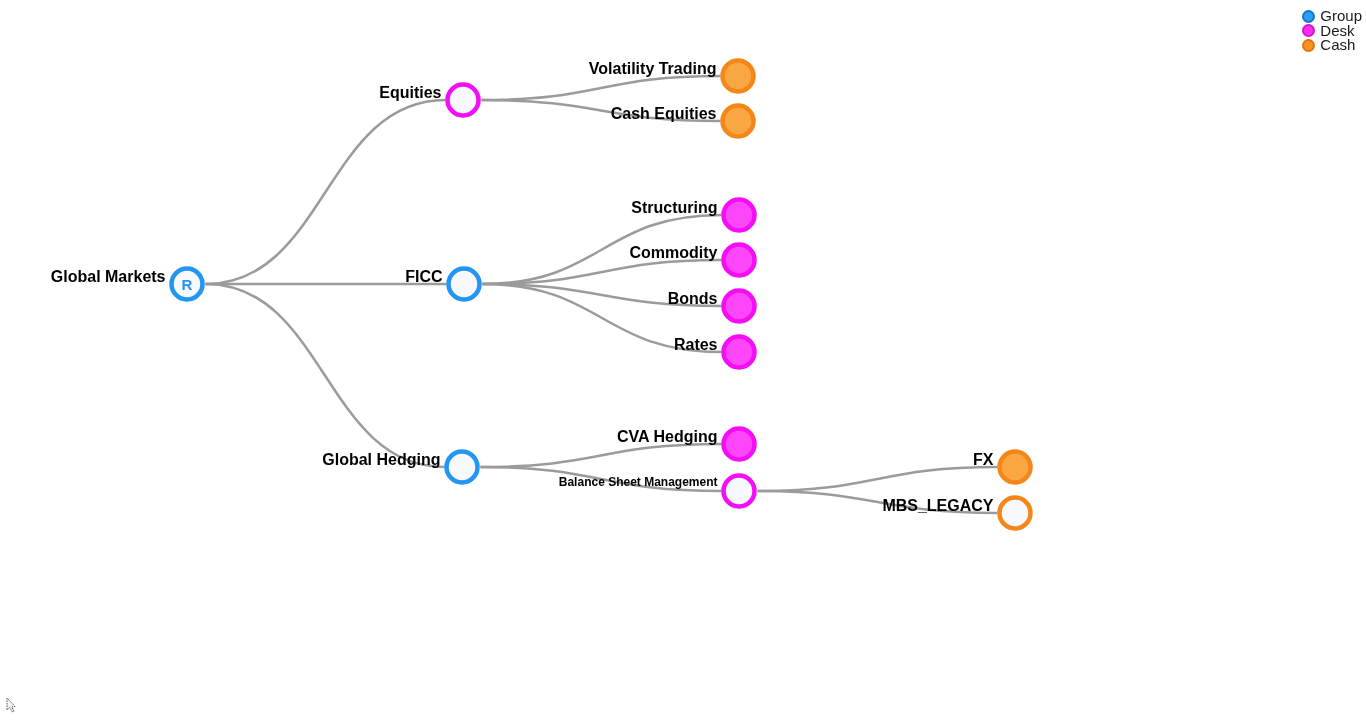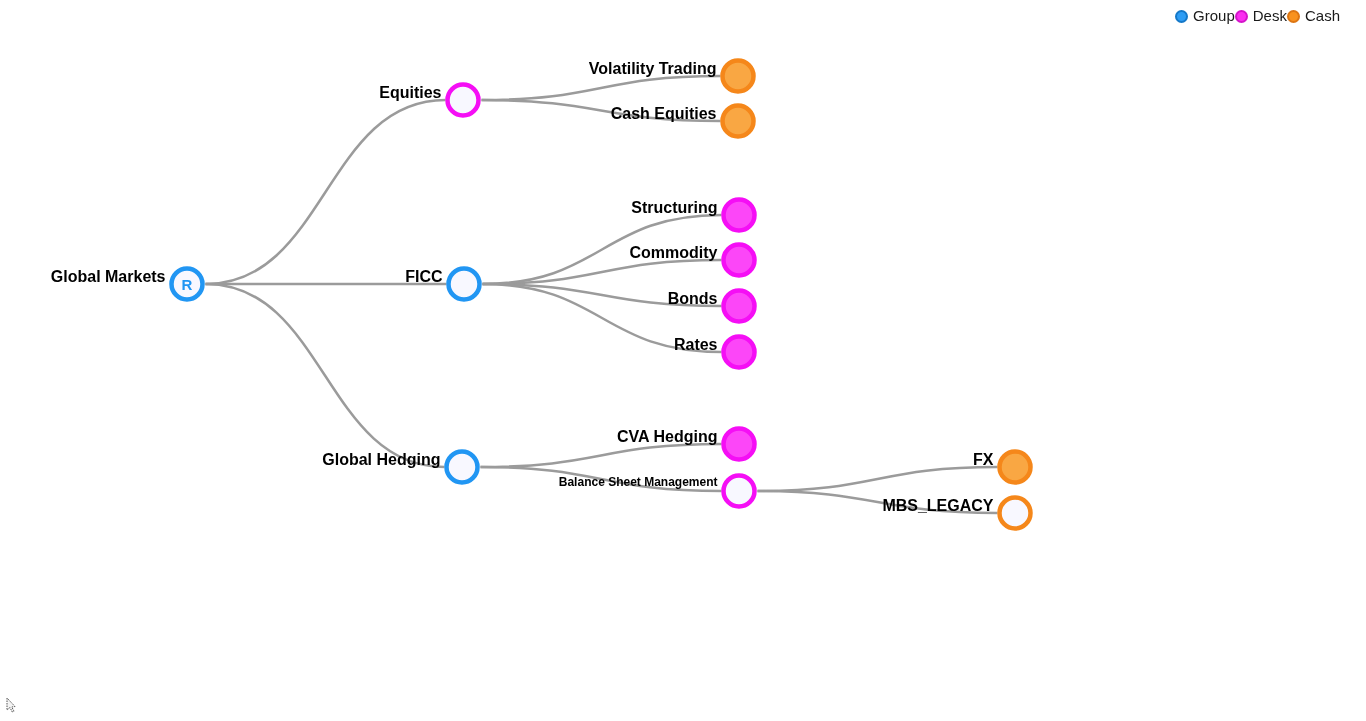--- a/index.html
+++ b/index.html
@@ -18,23 +18,23 @@
     background: #ffffff;
   }
   #tree-svg {
     position: absolute;
     left: 0;
     top: 0;
   }
   .legend {
     position: absolute;
     top: 9px;
-    right: 26px;
+    right: 4px;
     display: flex;
-    flex-direction: row;
+    flex-direction: column;
     justify-content: space-between;
   }
   .legend-item {
     display: flex;
     align-items: center;
     height: 14.5px;
   }
   .legend-dot {
     width: 13px;
     height: 13px;

